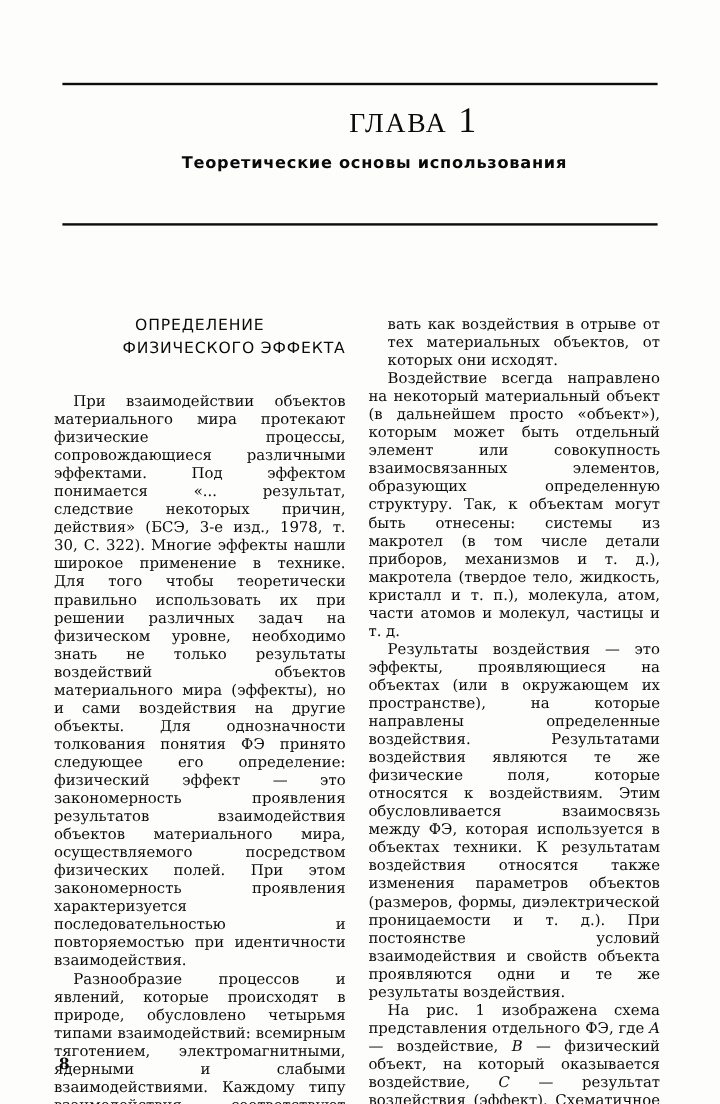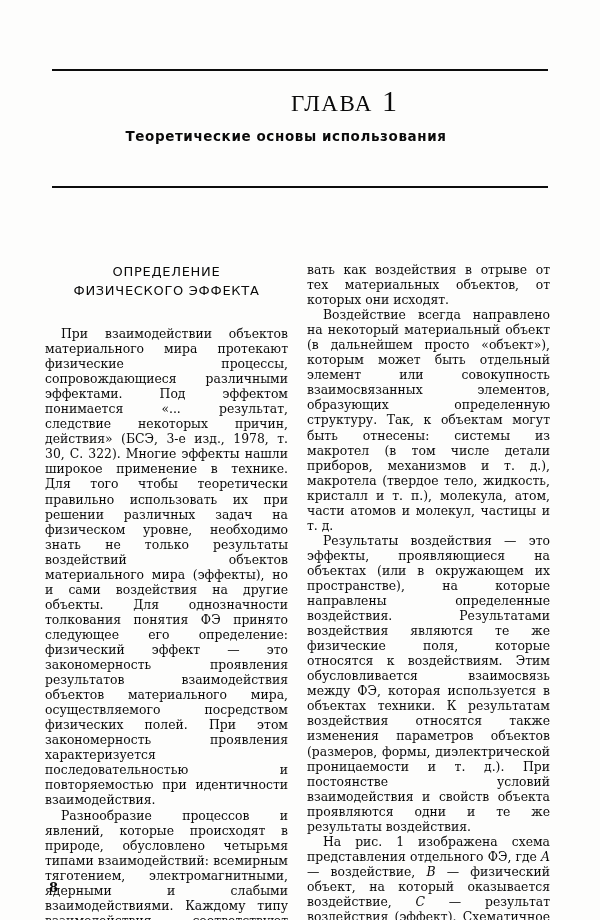--- a/index.html
+++ b/index.html
@@ -51,21 +51,21 @@
   .chapter-num {
     font-family: "Liberation Serif", "DejaVu Serif", serif;
     font-size: 30px;
     margin-left: 9px;
     vertical-align: baseline;
   }
 
   .chapter-subtitle {
     position: absolute;
     top: 126px;
-    left: 56px;
+    left: 82px;
     width: 460px;
     text-align: center;
     font-family: "DejaVu Sans", sans-serif;
     font-weight: bold;
     font-size: 13.5px;
     line-height: 20px;
     letter-spacing: 0.6px;
   }
   .chapter-subtitle .l2 { display: block; }
 
@@ -85,29 +85,30 @@
 
   .section-title {
     text-align: center;
     font-family: "DejaVu Sans", sans-serif;
     font-weight: normal;
     font-size: 13px;
     line-height: 19px;
     letter-spacing: 0.7px;
     margin: 0 0 26px 0;
   }
-  .section-title .l2 { display: block; }
+  .section-title .l2 { display: block; text-align: right; }
 
   .col p {
     margin: 0;
     text-indent: 16px;
     text-align: justify;
   }
   .col p.cont {
     text-indent: 0;
+    margin-left: 16px;
   }
 
   .ital {
     font-style: italic;
   }
 
   .page-number {
     position: absolute;
     left: 49px;
     top: 880px;

